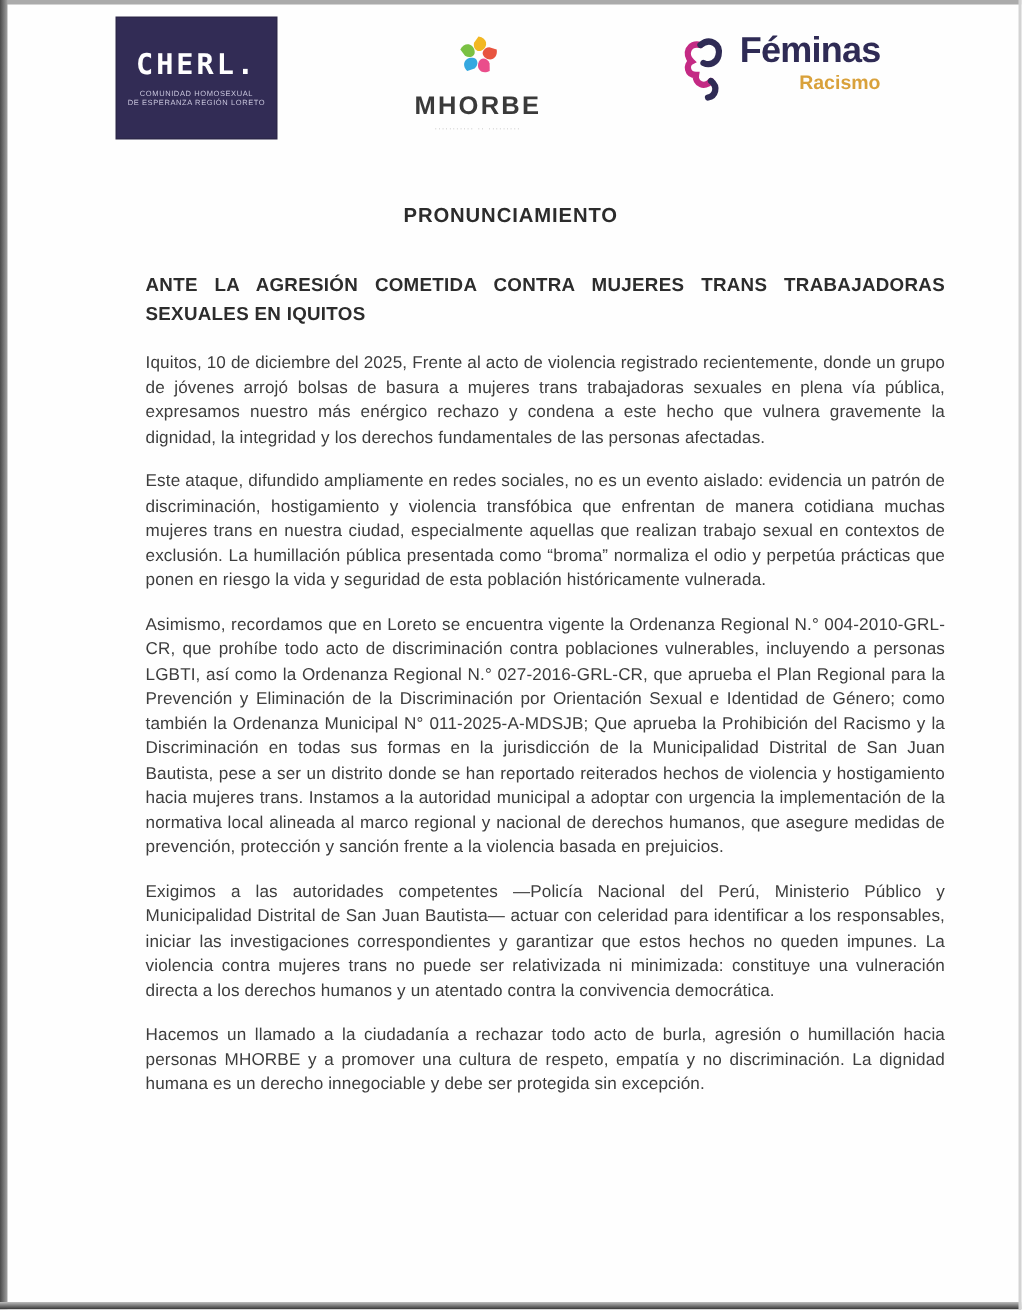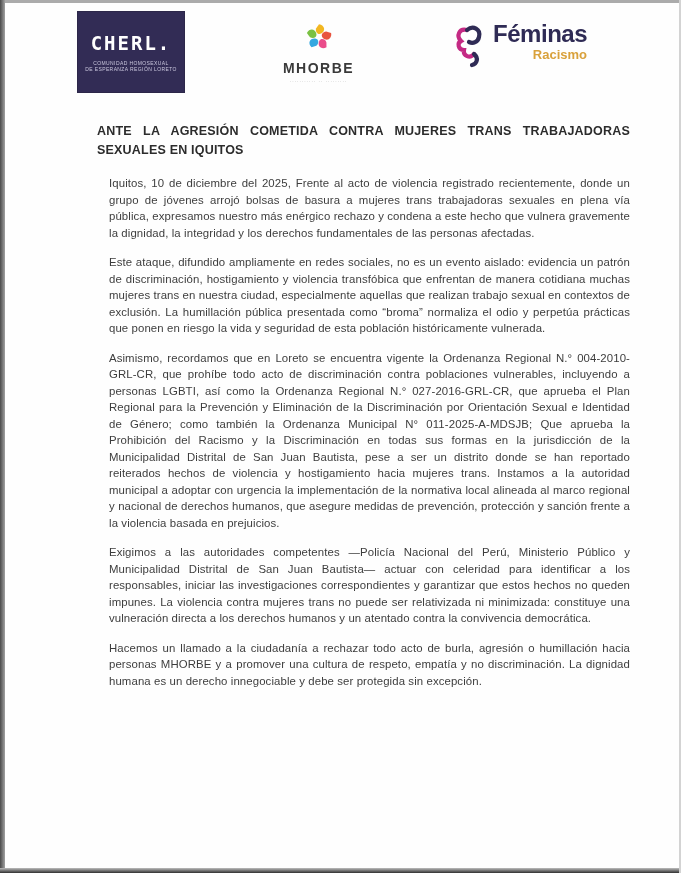--- a/index.html
+++ b/index.html
@@ -37,39 +37,39 @@
   .cherl-acronym {
     color:#ffffff; font-weight:bold; font-size:19px; letter-spacing:2px;
     font-family:"DejaVu Sans Mono", monospace;
   }
   .cherl-sub {
     margin-top:6px; text-align:center; color:#c9c6dd; font-size:5px;
     line-height:6px; letter-spacing:.4px; filter:blur(.4px);
   }
   
   .mhorbe { display:flex; flex-direction:column; align-items:center; margin-top:8px; }
-  .mhorbe-name { font-weight:bold; font-size:14px; letter-spacing:1.5px; color:#3a3a3a; margin-top:2px; }
+  .mhorbe-name { font-weight:bold; font-size:17px; letter-spacing:1.5px; color:#3a3a3a; margin-top:2px; }
   .mhorbe-tagline { font-size:5px; color:#a9a9a9; letter-spacing:1px; margin-top:2px; filter:blur(.5px); }
   
   .feminas { display:flex; align-items:flex-start; margin-top:10px; }
   .feminas-text { display:flex; flex-direction:column; align-items:flex-end; margin-left:2px;justify-content:space-between; }
   .feminas-name { font-weight:bold; font-size:24px; line-height:24px; color:#2f2b55; letter-spacing:-.5px; }
   .feminas-region { font-weight:bold; font-size:13px; color:#d9a13b; margin-top:1px; }
 
   .doc-title {
     text-align:center; font-weight:bold; font-size:13.5px; color:#2c2c2c;
     letter-spacing:.6px; margin-top:44px;
   }
   .doc-body { padding:0 51px 0 97px; }
   .doc-heading {
     margin-top:30px; font-weight:bold; font-size:12.5px; line-height:19px;
     color:#2c2c2c; text-align:justify; text-align-last:left; letter-spacing:.2px;
   }
   .doc-body p {
-    margin:13px 0 0 12px; font-size:11.4px; line-height:16.5px;
+    margin:13px 0 0 0; font-size:11.4px; line-height:16.5px;
     text-align:justify; text-align-last:left; color:#3d3d3d;
     letter-spacing:.1px;
   }
   .doc-body p:first-of-type { margin-top:15px; }
 </style>
 </head>
 <body>
 
 <div class="page">
   <div class="edge-top"></div>
@@ -112,20 +112,21 @@
         </svg>
       </span>
       <div class="feminas-text">
         <div class="feminas-name">Féminas</div>
         <div class="feminas-region">Racismo</div>
       </div>
     </div>
 
   </div>
 
+  <div class="doc-title">PRONUNCIAMIENTO</div>
 
   <div class="doc-body">
     <div class="doc-heading">ANTE LA AGRESIÓN COMETIDA CONTRA MUJERES TRANS TRABAJADORAS SEXUALES EN IQUITOS</div>
 
     <p>Iquitos, 10 de diciembre del 2025, Frente al acto de violencia registrado recientemente, donde un grupo de jóvenes arrojó bolsas de basura a mujeres trans trabajadoras sexuales en plena vía pública, expresamos nuestro más enérgico rechazo y condena a este hecho que vulnera gravemente la dignidad, la integridad y los derechos fundamentales de las personas afectadas.</p>
     <p>Este ataque, difundido ampliamente en redes sociales, no es un evento aislado: evidencia un patrón de discriminación, hostigamiento y violencia transfóbica que enfrentan de manera cotidiana muchas mujeres trans en nuestra ciudad, especialmente aquellas que realizan trabajo sexual en contextos de exclusión. La humillación pública presentada como “broma” normaliza el odio y perpetúa prácticas que ponen en riesgo la vida y seguridad de esta población históricamente vulnerada.</p>
     <p>Asimismo, recordamos que en Loreto se encuentra vigente la Ordenanza Regional N.° 004-2010-GRL-CR, que prohíbe todo acto de discriminación contra poblaciones vulnerables, incluyendo a personas LGBTI, así como la Ordenanza Regional N.° 027-2016-GRL-CR, que aprueba el Plan Regional para la Prevención y Eliminación de la Discriminación por Orientación Sexual e Identidad de Género; como también la Ordenanza Municipal N° 011-2025-A-MDSJB; Que aprueba la Prohibición del Racismo y la Discriminación en todas sus formas en la jurisdicción de la Municipalidad Distrital de San Juan Bautista, pese a ser un distrito donde se han reportado reiterados hechos de violencia y hostigamiento hacia mujeres trans. Instamos a la autoridad municipal a adoptar con urgencia la implementación de la normativa local alineada al marco regional y nacional de derechos humanos, que asegure medidas de prevención, protección y sanción frente a la violencia basada en prejuicios.</p>
     <p>Exigimos a las autoridades competentes —Policía Nacional del Perú, Ministerio Público y Municipalidad Distrital de San Juan Bautista— actuar con celeridad para identificar a los responsables, iniciar las investigaciones correspondientes y garantizar que estos hechos no queden impunes. La violencia contra mujeres trans no puede ser relativizada ni minimizada: constituye una vulneración directa a los derechos humanos y un atentado contra la convivencia democrática.</p>
     <p>Hacemos un llamado a la ciudadanía a rechazar todo acto de burla, agresión o humillación hacia personas MHORBE y a promover una cultura de respeto, empatía y no discriminación. La dignidad humana es un derecho innegociable y debe ser protegida sin excepción.</p>
   </div>

